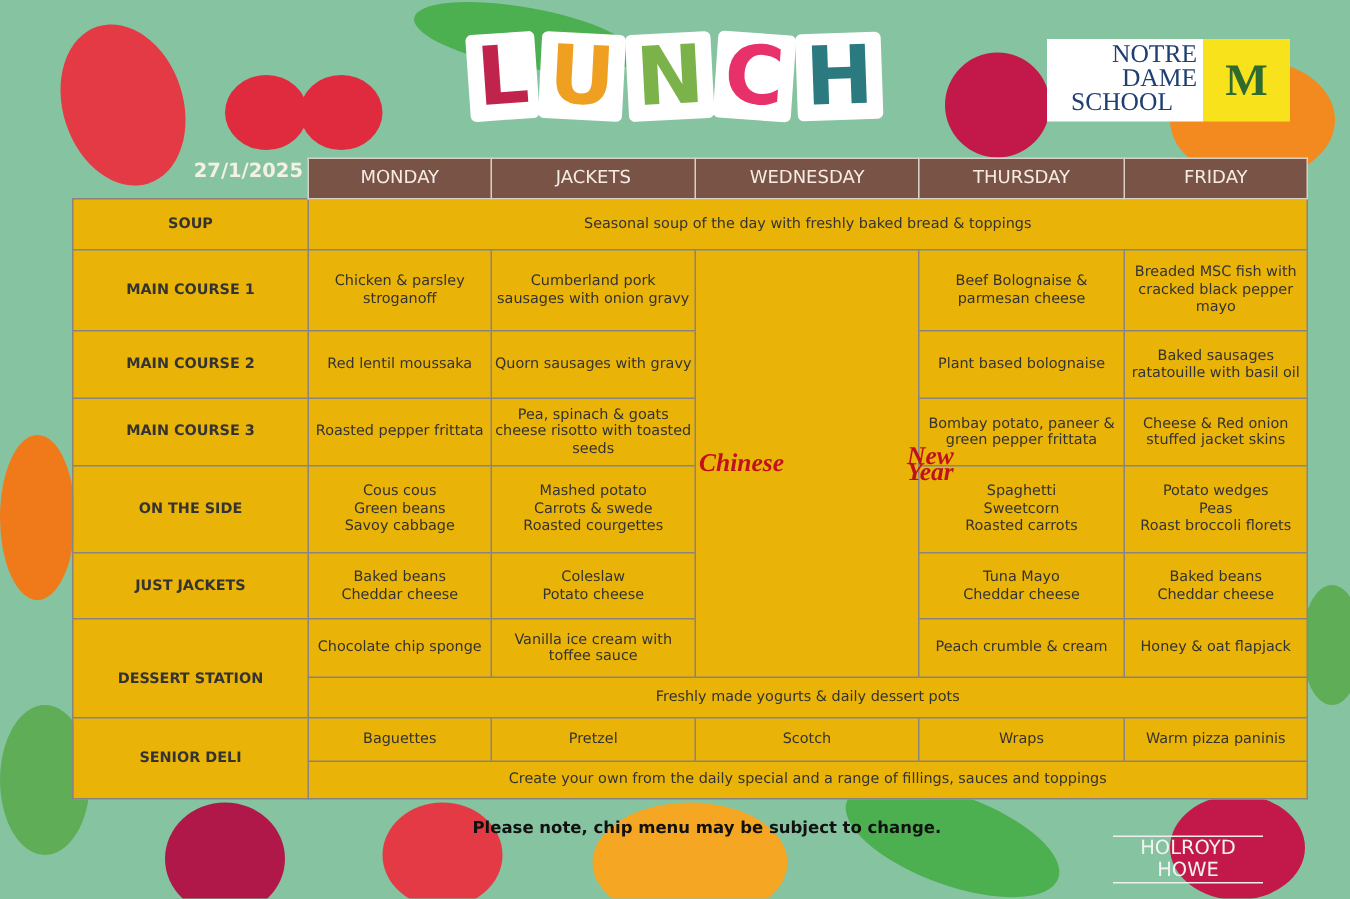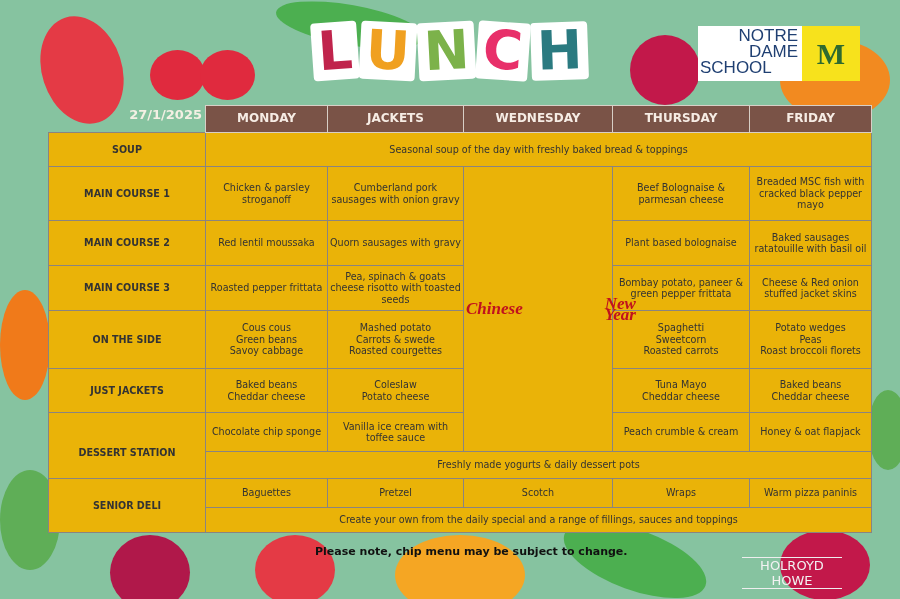--- a/index.html
+++ b/index.html
@@ -1,26 +1,26 @@
 <!DOCTYPE html>
 <html><head>
 <meta charset="utf-8">
 <style>
   html, body { margin:0; padding:0; }
   body { width:900px; height:599px; overflow:hidden; position:relative; background:#86c3a0; font-family:"DejaVu Sans", "Liberation Sans", sans-serif; }
   .bg-shape { position:absolute; border-radius:50%; }
   .title { position:absolute; left:312px; top:22px; display:flex; gap:2px; }
   .title span { display:inline-block; font-family:"DejaVu Sans", sans-serif; font-weight:bold; font-size:54px; line-height:54px; padding:2px 6px; background:#fff; border-radius:4px; }
   .logo { position:absolute; left:698px; top:26px; width:162px; height:55px; display:flex; }
-  .logo-text { background:#fff; width:104px; font-family:Liberation Sans, sans-serif; color:#1f3f72; font-size:17px; line-height:16px; text-align:right; padding:2px 4px 0 0; box-sizing:border-box; }
+  .logo-text { background:#fff; width:104px; font-family:Liberation Serif, serif; color:#1f3f72; font-size:17px; line-height:16px; text-align:right; padding:2px 4px 0 0; box-sizing:border-box; }
   .logo-mark { background:#f7e21c; flex:1; display:flex; align-items:center; justify-content:center; font-family:"Liberation Serif", serif; font-weight:bold; font-size:30px; color:#2f6a2f; }
   .date { position:absolute; left:112px; top:107px; width:90px; text-align:right; color:#f4f0e4; font-weight:bold; font-size:13px; }
   table.menu { position:absolute; left:48px; top:105px; border-collapse:collapse; table-layout:fixed; width:823px; }
   table.menu td, table.menu th { border:1.5px solid #8a8480; font-size:9.6px; text-align:center; vertical-align:middle; color:#333; padding:0 2px; line-height:11.5px; background:#eab308; }
-  table.menu th.day { background:#7a5347; color:#f6ece4; font-size:12px; font-weight:bold; height:25px; border-color:#d8cfc6; }
+  table.menu th.day { background:#7a5347; color:#f6ece4; font-size:12px; font-weight:normal; height:25px; border-color:#d8cfc6; }
   table.menu th.blank { background:transparent; border:none; }
   td.rowlabel { font-weight:bold; font-size:9.6px; color:#222; }
   td.span { text-align:center; }
   td.wed { vertical-align:middle; padding:0; }
   .cny { display:flex; flex-direction:row; align-items:center; height:260px; padding:12px 0; box-sizing:border-box;gap:41px; }
   .cny-word { font-family:"Liberation Serif", serif; font-style:italic; font-weight:bold; color:#c0111e; font-size:17px; }
   .cny-art { width:130px; height:150px; position:relative; }
   .footer-note { position:absolute; left:315px; top:545px; font-size:11px; font-weight:bold; color:#111; }
   .brand { position:absolute; left:742px; top:557px; width:100px; text-align:center; color:#f2f2f2; font-size:13px; border-top:1px solid #eee; border-bottom:1px solid #eee; line-height:15px; }
 </style>
@@ -47,21 +47,21 @@
   <span style="color:#f0a020;transform:rotate(3deg);">U</span>
   <span style="color:#7cb24a;transform:rotate(-3deg);">N</span>
   <span style="color:#e8306a;transform:rotate(4deg);">C</span>
   <span style="color:#2a7a80;transform:rotate(-2deg);">H</span>
 </div>
 
 <div class="logo">
   <div class="logo-text">
     <div>NOTRE</div>
     <div>DAME</div>
-    <div style="text-align:left;padding-left:2px;">SCHOOL</div>
+    <div style="text-align:left;padding-left:16px;">SCHOOL</div>
   </div>
   <div class="logo-mark">M</div>
 </div>
 
 <div class="date">27/1/2025</div>
 
 <table class="menu">
   <colgroup>
     <col style="width:157px">
       <col style="width:122px">

